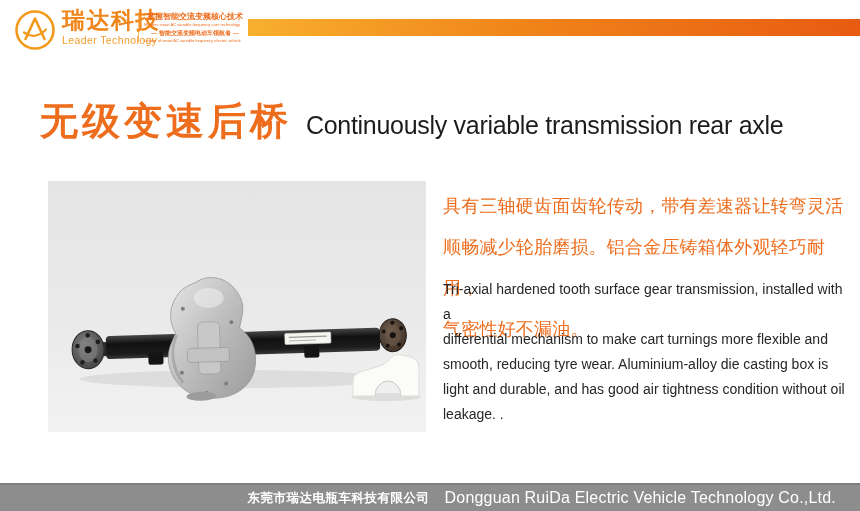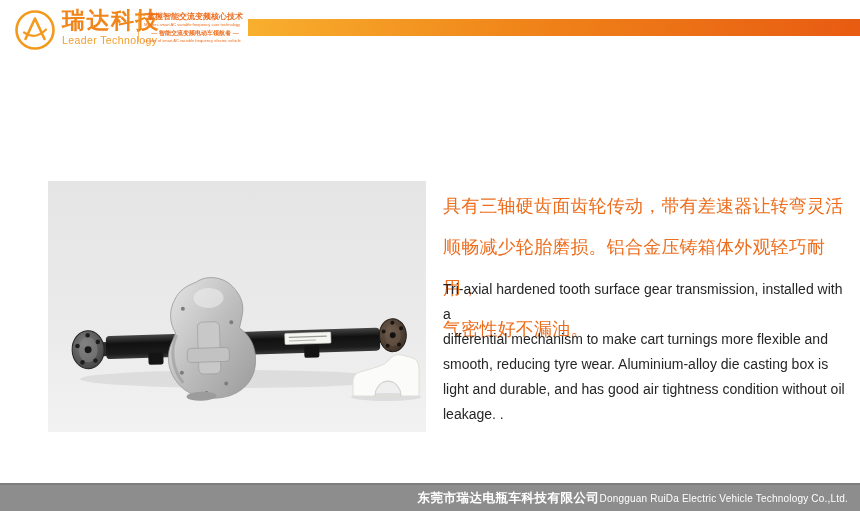--- a/index.html
+++ b/index.html
@@ -72,25 +72,25 @@
     color: #262626;
     white-space: pre-line;
   }
 
   
   .footer {
     position: absolute; left: 0; right: 0; bottom: 0; height: 28px;
     background: var(--footer-gray, #8D8D8D);
     border-top: 2px solid #7E7E7E;
     display: flex; align-items: center; justify-content: flex-end;
-    padding-right: 12px; 
+    padding-right: 24px; gap: 15px;
     color: #ffffff;
   }
   .footer-zh { font-size: 12.5px; font-weight: 700; letter-spacing: 0.5px; }
-  .footer-en { font-size: 10px; letter-spacing: 0.2px; }
+  .footer-en { font-size: 16px; letter-spacing: 0.2px; }
 </style>
 </head>
 <body>
 
 <div class="slide">
 
   <svg class="logo-mark" viewBox="0 0 46 46" aria-hidden="true">
     <circle cx="23" cy="23" r="18.5" fill="none" stroke="#F39A1C" stroke-width="2.6"></circle>
     <path d="M13.5 32 L23 11.5 L32.5 32" fill="none" stroke="#F39A1C" stroke-width="2.6" stroke-linecap="round" stroke-linejoin="round"></path>
     <path d="M12 25.5 Q23 33.5 34 22.5" fill="none" stroke="#F39A1C" stroke-width="2.2" stroke-linecap="round"></path>
@@ -105,20 +105,24 @@
 
   <div class="tagline">
     <div class="tagline-zh">掌握智能交流变频核心技术</div>
     <div class="tagline-en">Masters smart AC variable frequency core technology</div>
     <div class="slogan-zh">— 智能交流变频电动车领航者 —</div>
     <div class="slogan-en">Leader of smart AC variable frequency electric vehicle</div>
   </div>
 
   <div class="accent-bar"></div>
 
+  <div class="title-row">
+    <span class="title-zh">无级变速后桥</span>
+    <span class="title-en">Continuously variable transmission rear axle</span>
+  </div>
 
   <div class="photo">
     <svg viewBox="0 0 378 251" aria-hidden="true">
       <defs>
         <linearGradient id="bgGrad" x1="0" y1="0" x2="0" y2="1">
           <stop offset="0" stop-color="#E5E5E5"></stop>
           <stop offset="0.55" stop-color="#EAEAEA"></stop>
           <stop offset="1" stop-color="#F2F2F2"></stop>
         </linearGradient>
         <linearGradient id="tubeGrad" x1="0" y1="0" x2="0" y2="1">

